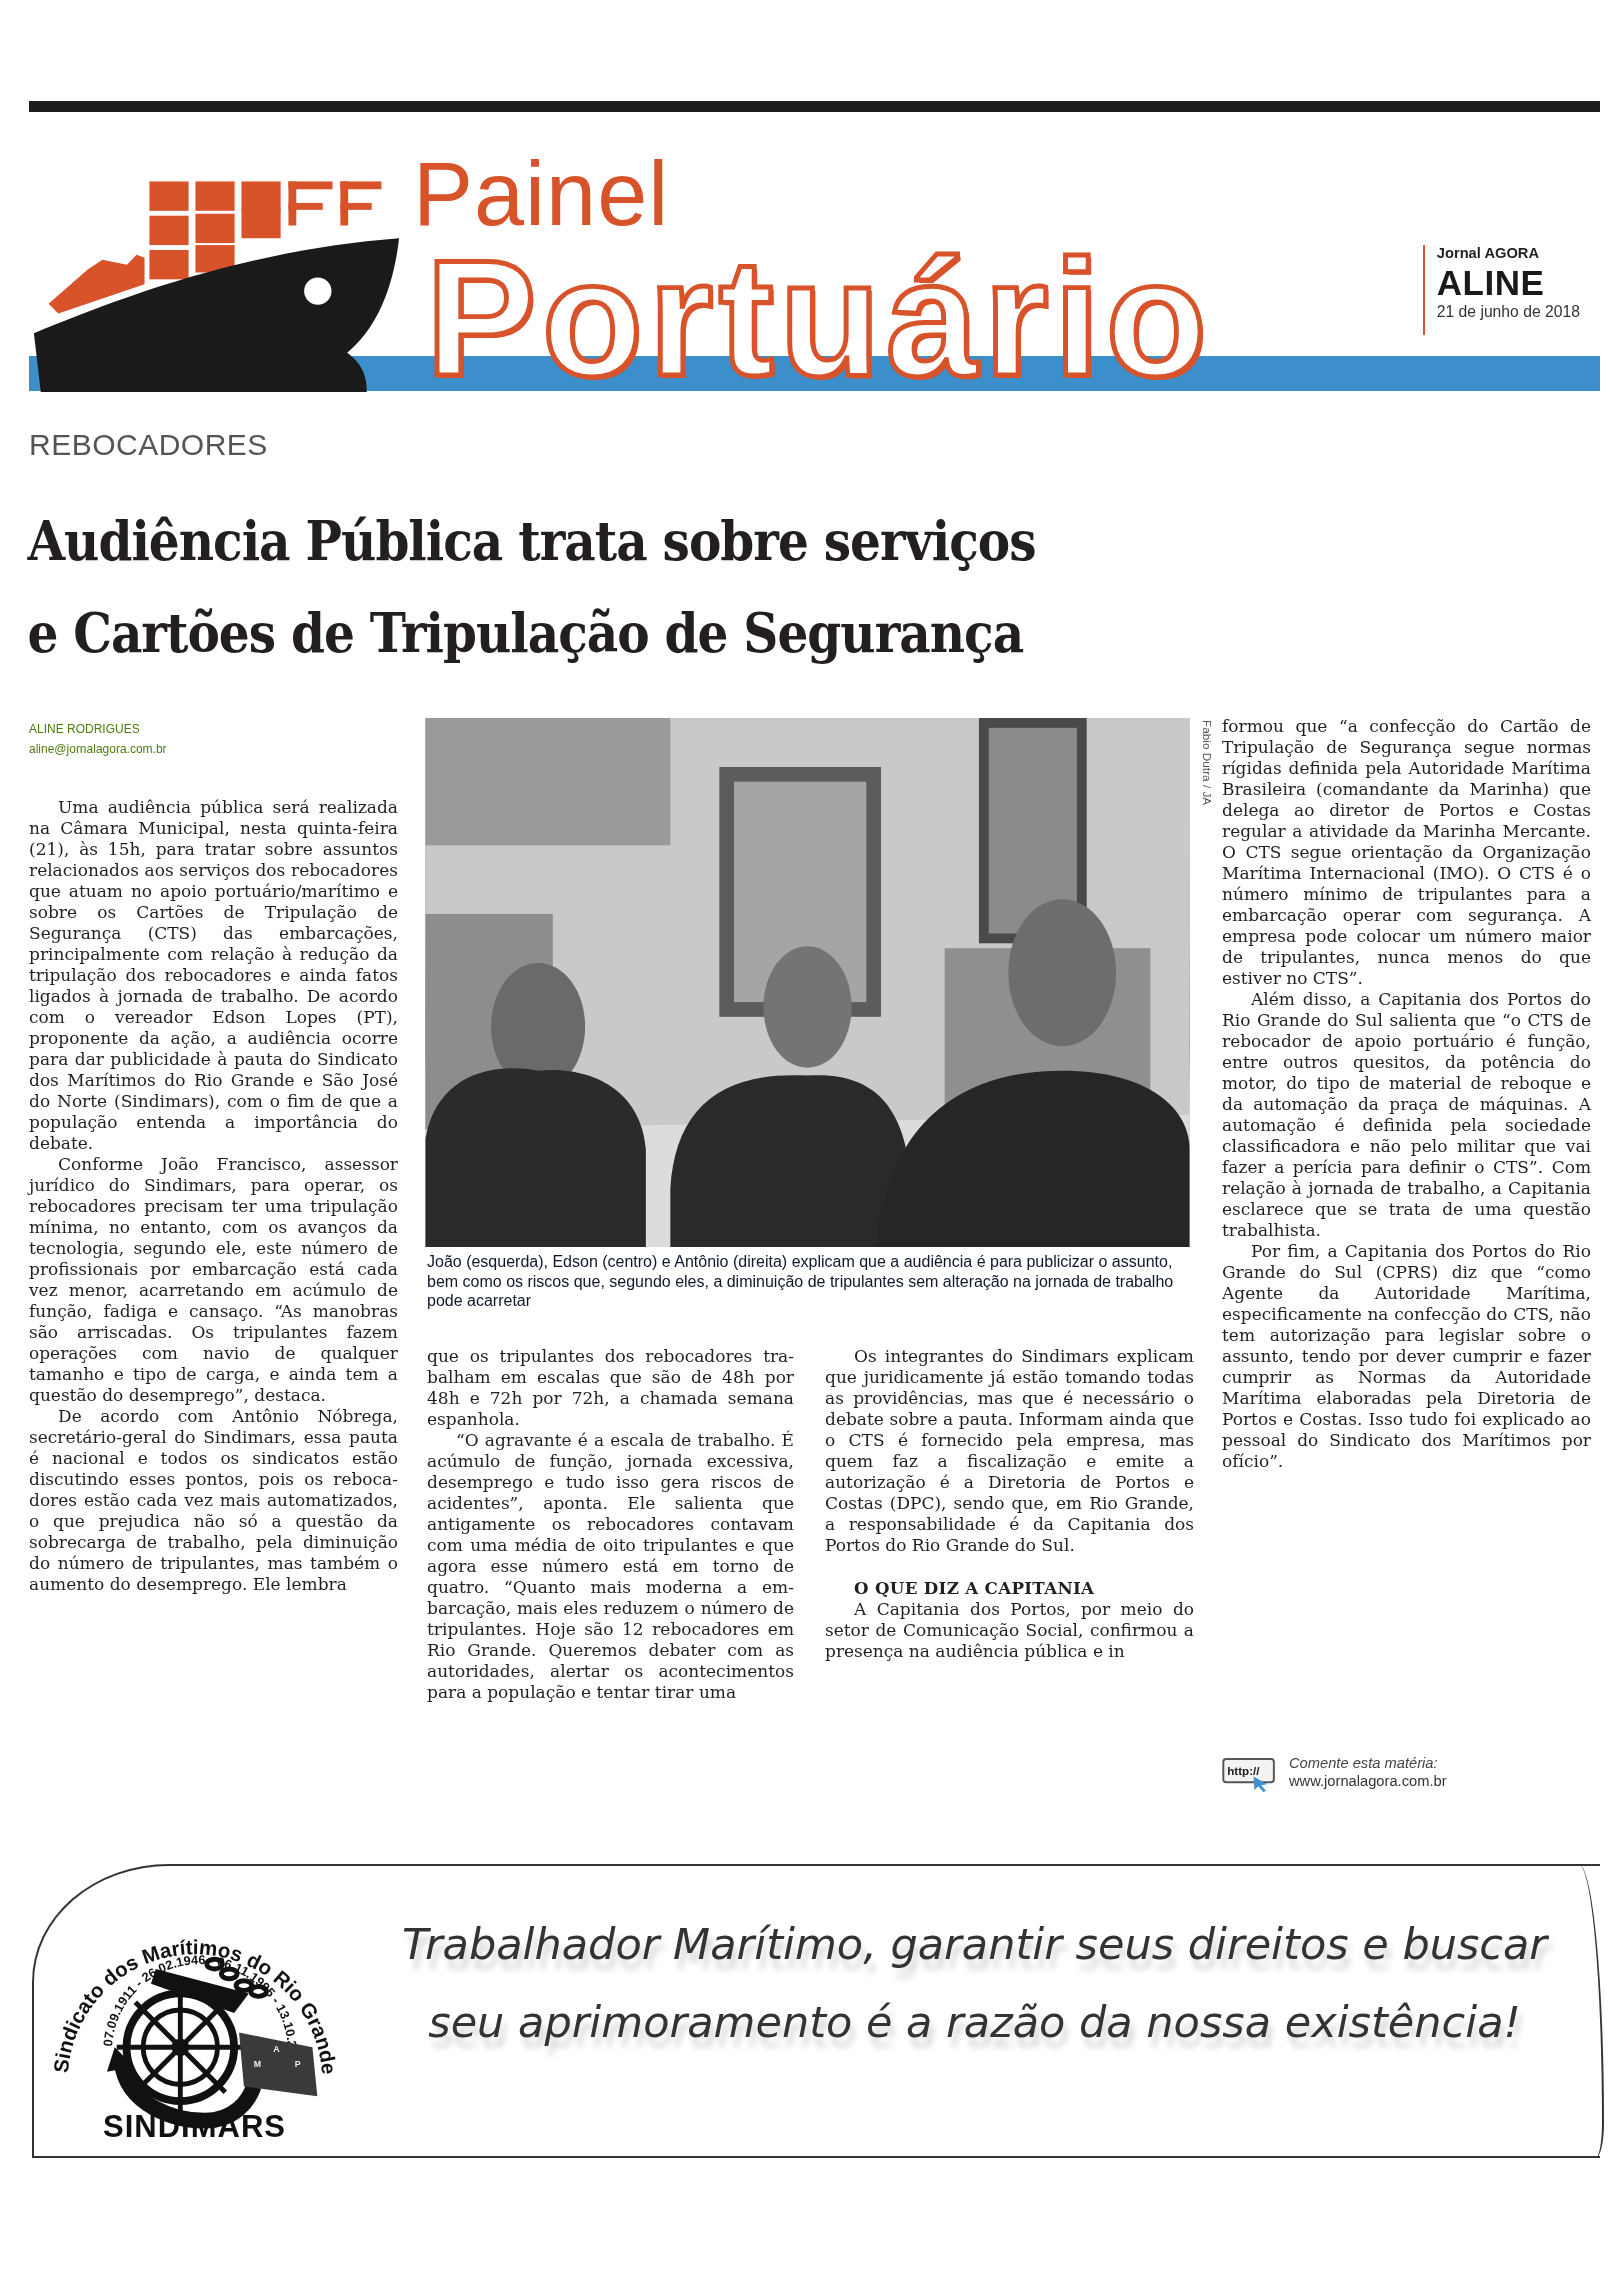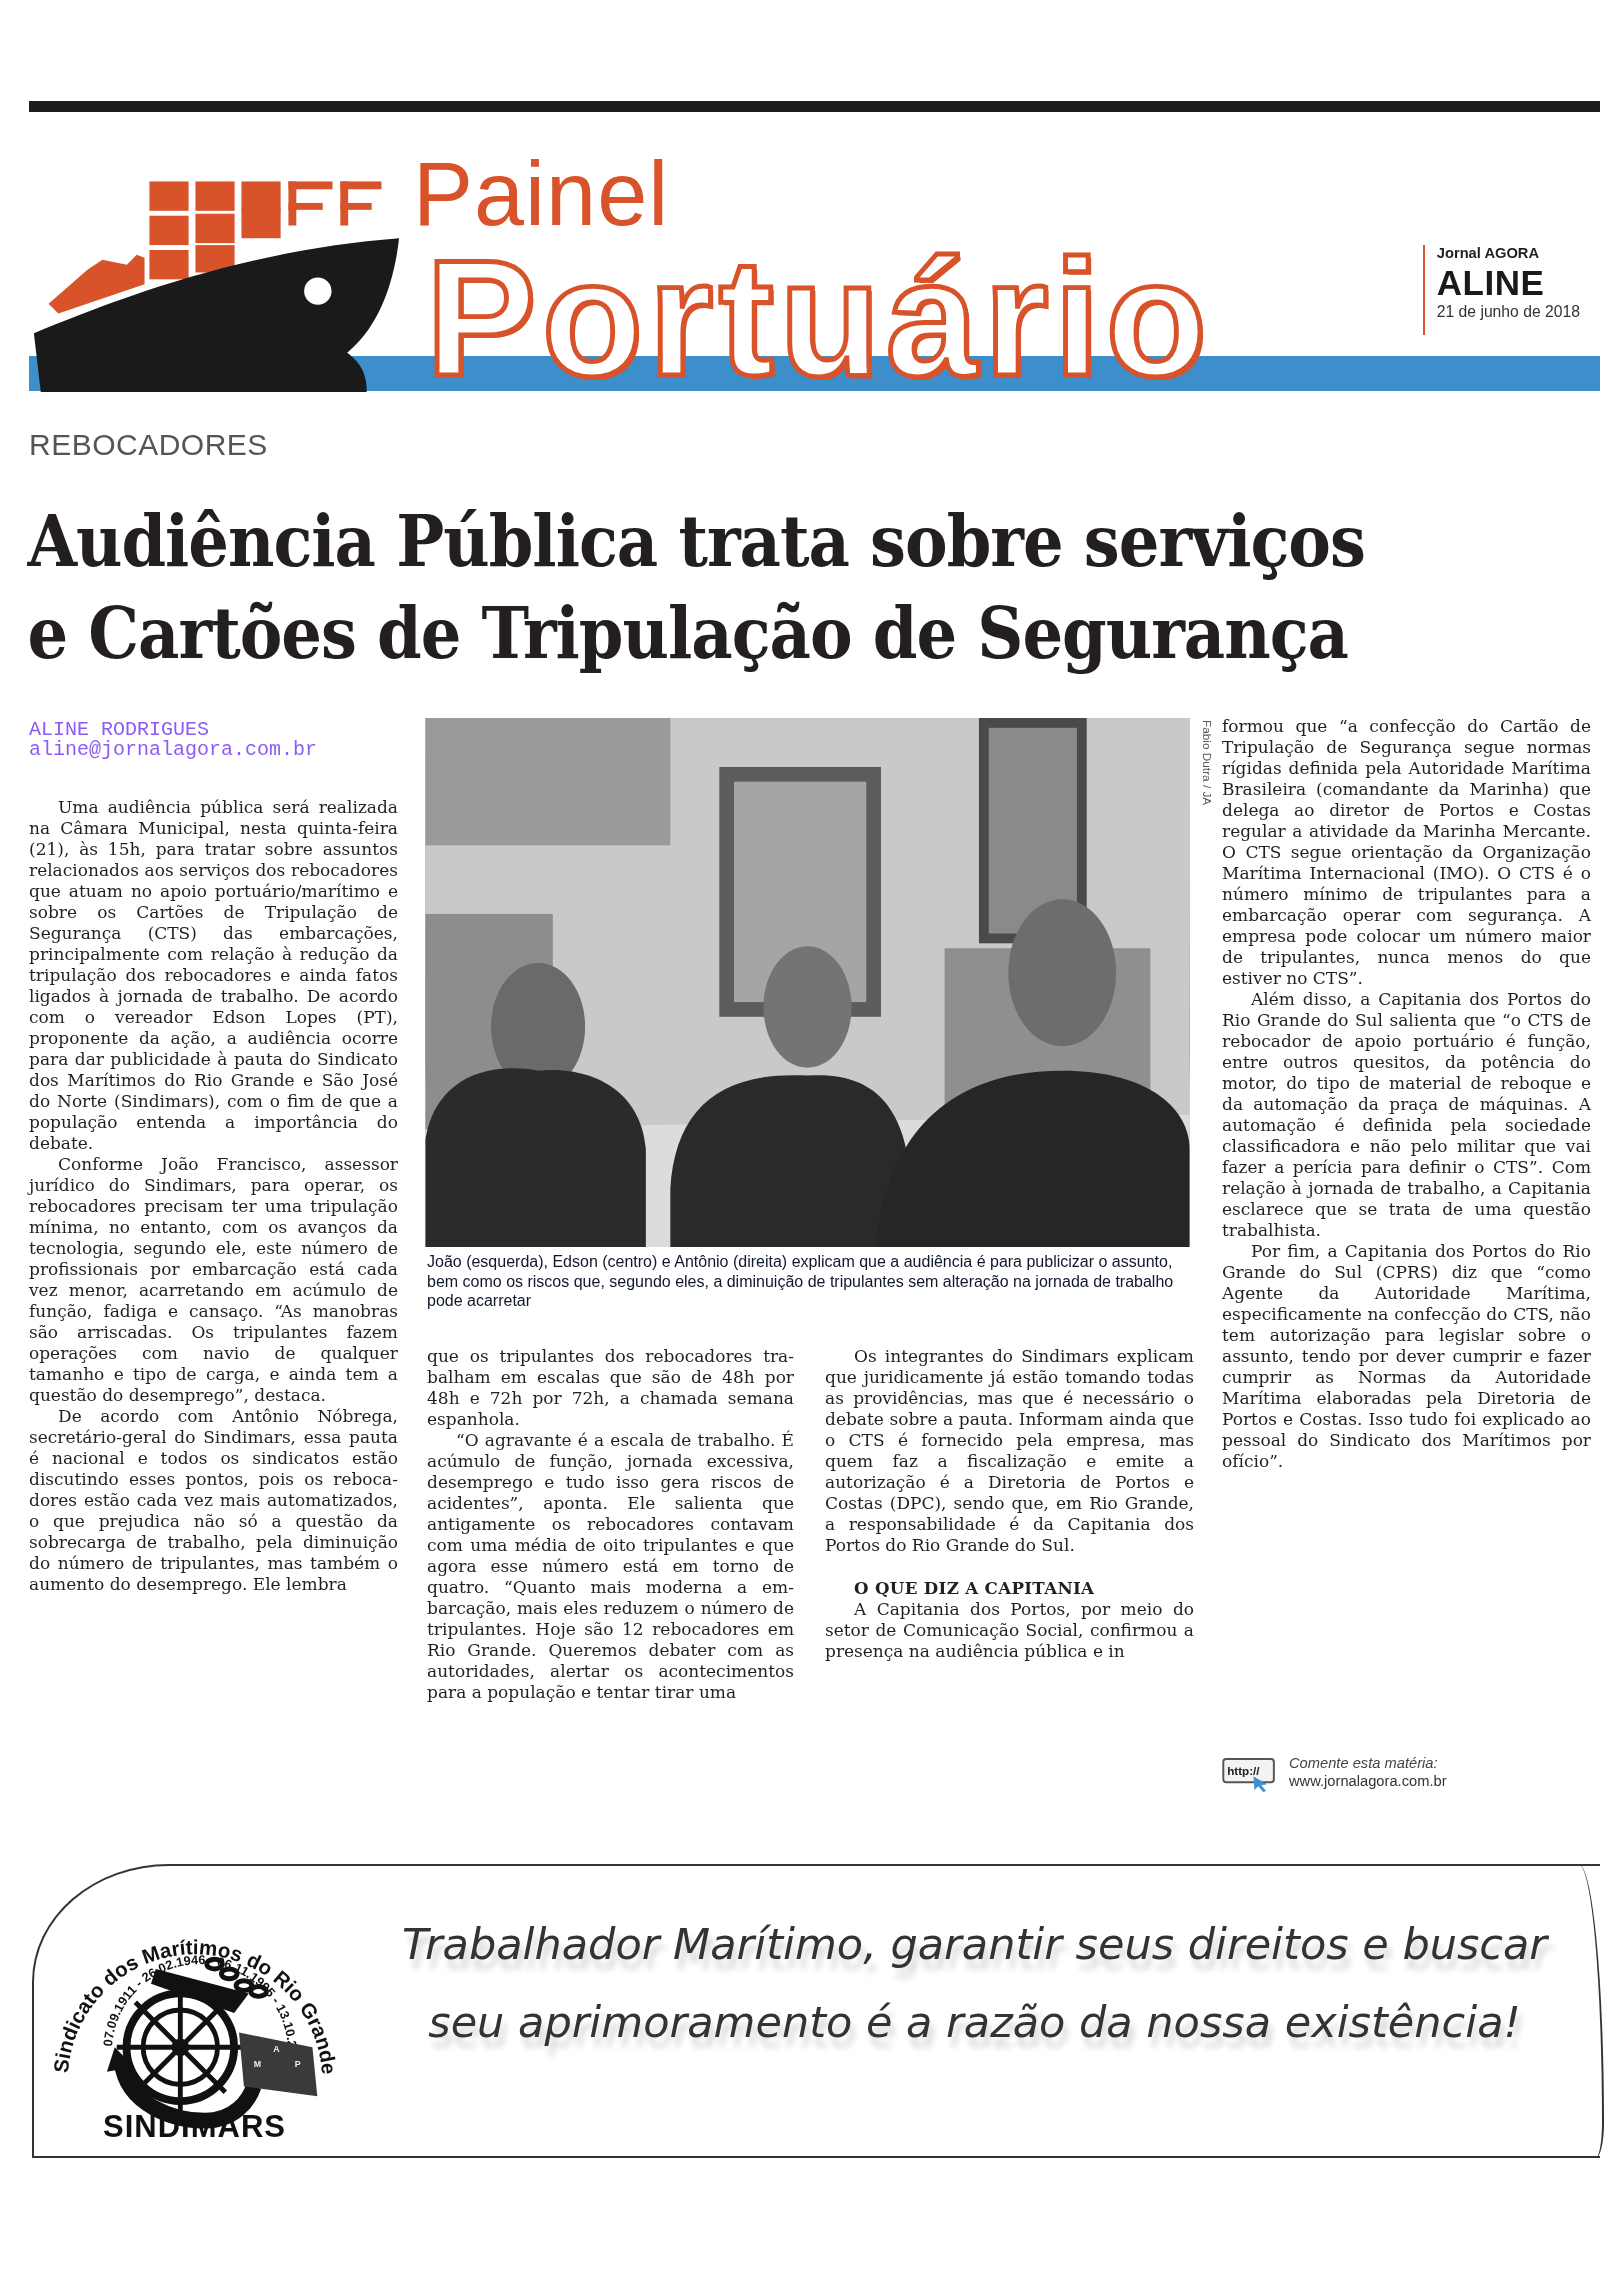--- a/index.html
+++ b/index.html
@@ -32,26 +32,26 @@
   .edition .day { font-size: 35px; font-weight: bold; color: #1a1a1a; line-height: 39px; letter-spacing: 0.5px; }
   .edition .date { font-size: 15.7px; color: #333; line-height: 19.6px; }
 
   
   .kicker {
     position: absolute; left: 29px; top: 428px;
     font-family: "Liberation Sans", sans-serif; font-size: 30px; color: #555; letter-spacing: 0.5px;
   }
   .headline {
     position: absolute; left: 27.4px; top: 495px; width: 1578px;
-    font-family: "DejaVu Serif", serif; font-size: 71px; line-height: 92px; color: #231f20;
+    font-family: "DejaVu Serif", serif; font-size: 54px; line-height: 92px; color: #231f20;
     letter-spacing: -1px; font-stretch: condensed;
   }
 
   
-  .byline { position: absolute; left: 29px; top: 720px; font-family: Liberation Mono, monospace; font-size: 20px; color: #8b5cf6; line-height: 19.6px; }
+  .byline { position: absolute; left: 29px; top: 720px; font-family: Liberation Sans, sans-serif; font-size: 12px; color: #4d7c0f; line-height: 19.6px; }
 
   
   .col { position: absolute; font-family: "DejaVu Serif", serif; font-size: 17px; line-height: 21px; color: #231f20; text-align: justify; hyphens: manual; }
   .col p { text-indent: 29px; }
   .col p.noindent { text-indent: 0; }
   .col1 { left: 29px; top: 797px; width: 369px; }
   .col2 { left: 427px; top: 1346px; width: 367px; }
   .col3 { left: 825px; top: 1346px; width: 369px; }
   .col4 { left: 1222px; top: 716px; width: 369px; }
   .subhead { font-weight: bold; font-size: 16.7px; text-indent: 29px; margin-top: 21.6px; letter-spacing: 0.3px; }

